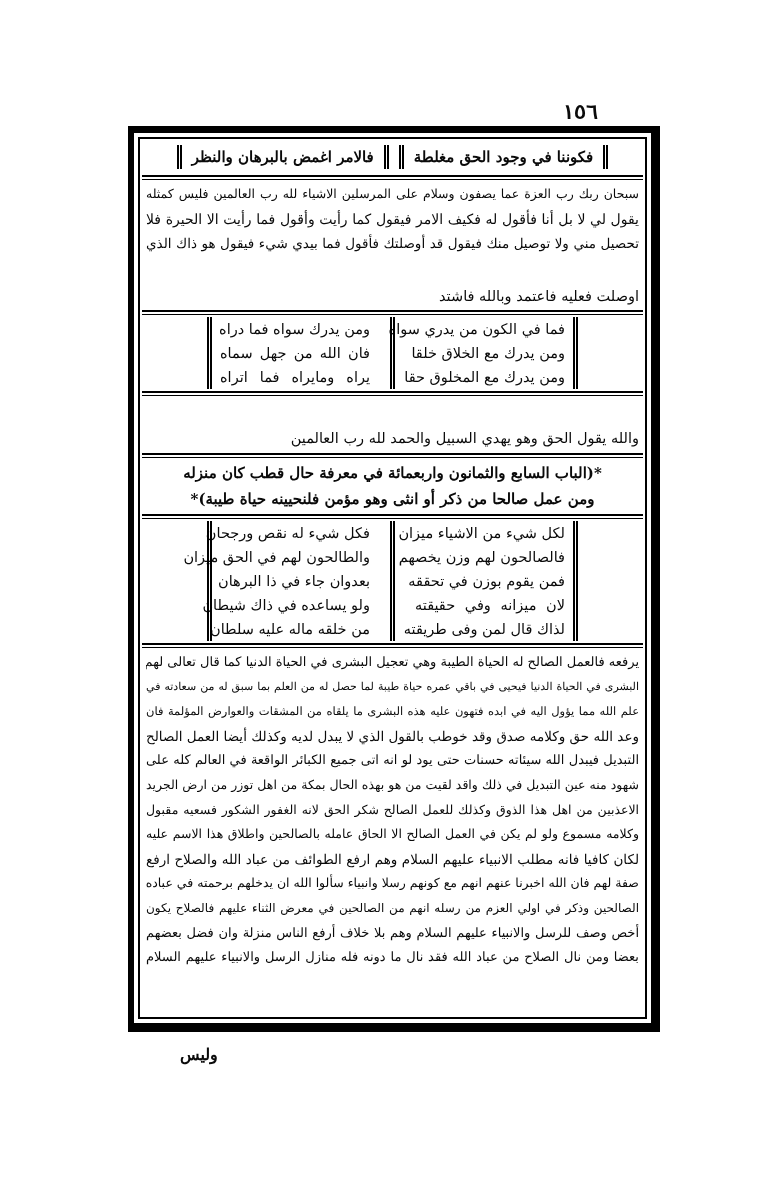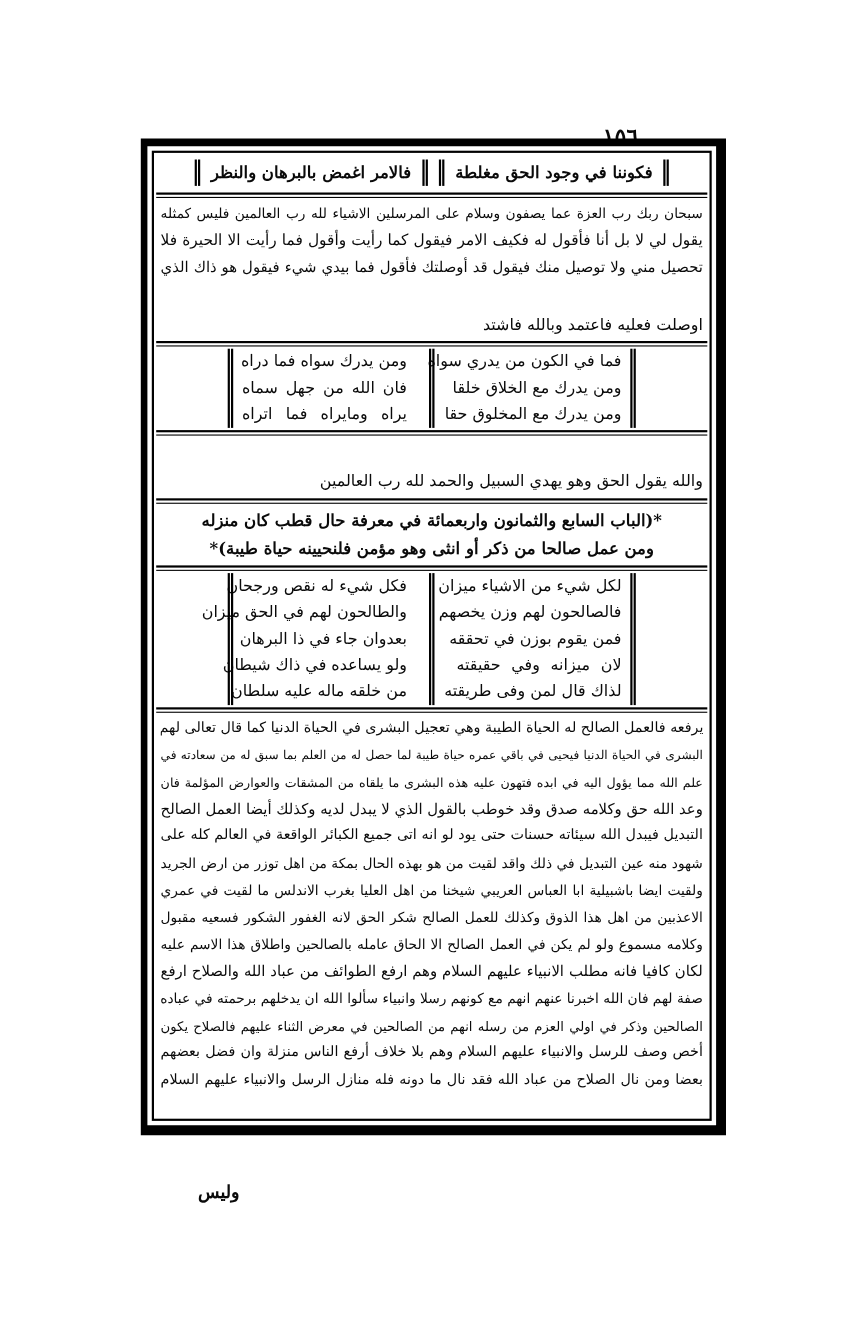--- a/index.html
+++ b/index.html
@@ -2,23 +2,22 @@
 <html><head>
   <meta charset="utf-8">
   <style>
     html, body { margin: 0; padding: 0; background: #ffffff; }
     body {
       width: 776px; height: 1200px; position: relative; overflow: hidden;
       font-family: "DejaVu Serif", serif; color: #0a0a0a;
     }
     .page-number {
       position: absolute; top: 100px; left: 548px; width: 50px;
-      font-size: 20px; font-weight: bold; text-align: left;
-      font-family: Liberation Sans, sans-serif;
-      margin-top: 12px;
+      font-size: 20px; font-weight: bold; text-align: right;
+      font-family: Liberation Mono, monospace;
     }
     .frame {
       position: absolute; left: 128px; top: 126px; width: 532px; height: 906px;
       border-top: 7px solid #000; border-left: 6px solid #000;
       border-right: 9px solid #000; border-bottom: 9px solid #000;
       box-sizing: border-box;
     }
     .frame-inner {
       position: absolute; left: 4px; top: 4px; right: 4px; bottom: 4px;
       border: 2px solid #000; box-sizing: border-box;
@@ -52,21 +51,21 @@
       width: 5px; border-left: 2px solid #000; border-right: 2px solid #000; box-sizing: border-box;
       margin: 0 12px;
     }
     .poem .side-sep {
       width: 5px; border-left: 2px solid #000; border-right: 2px solid #000; box-sizing: border-box;
     }
     .chapter {
       text-align: center; font-size: 15px; line-height: 26px; padding: 2px 0; font-weight: bold;
     }
     .catchword {
-      position: absolute; left: 180px; top: 1074px; font-size: 16px; font-weight: bold;
+      position: absolute; left: 180px; top: 1045px; font-size: 16px; font-weight: bold;
       direction: rtl;
     }
   </style>
 </head>
 <body>
 
 <div class="page-number">١٥٦</div>
 
 <div class="frame">
   <div class="frame-inner">
@@ -138,21 +137,20 @@
     </div>
     <div class="rule"></div>
 
     <div class="section prose">
       <span class="line" style="font-size: 13px;">يرفعه فالعمل الصالح له الحياة الطيبة وهي تعجيل البشرى في الحياة الدنيا كما قال تعالى لهم</span>
       <span class="line" style="font-size: 11px;">البشرى في الحياة الدنيا فيحيى في باقي عمره حياة طيبة لما حصل له من العلم بما سبق له من سعادته في</span>
       <span class="line" style="font-size: 11.5px;">علم الله مما يؤول اليه في ابده فتهون عليه هذه البشرى ما يلقاه من المشقات والعوارض المؤلمة فان</span>
       <span class="line" style="font-size: 13.5px;">وعد الله حق وكلامه صدق وقد خوطب بالقول الذي لا يبدل لديه وكذلك أيضا العمل الصالح</span>
       <span class="line" style="font-size: 13px;">التبديل فيبدل الله سيئاته حسنات حتى يود لو انه اتى جميع الكبائر الواقعة في العالم كله على</span>
       <span class="line" style="font-size: 12.5px;">شهود منه عين التبديل في ذلك واقد لقيت من هو بهذه الحال بمكة من اهل توزر من ارض الجريد</span>
-      <span class="line" style="font-size: 12.5px;">ولقيت ايضا باشبيلية ابا العباس العريبي شيخنا من اهل العليا بغرب الاندلس ما لقيت في عمري</span>
       <span class="line" style="font-size: 12.5px;">الاعذبين من اهل هذا الذوق وكذلك للعمل الصالح شكر الحق لانه الغفور الشكور فسعيه مقبول</span>
       <span class="line" style="font-size: 12.5px;">وكلامه مسموع ولو لم يكن في العمل الصالح الا الحاق عامله بالصالحين واطلاق هذا الاسم عليه</span>
       <span class="line" style="font-size: 13.5px;">لكان كافيا فانه مطلب الانبياء عليهم السلام وهم ارفع الطوائف من عباد الله والصلاح ارفع</span>
       <span class="line" style="font-size: 12.5px;">صفة لهم فان الله اخبرنا عنهم انهم مع كونهم رسلا وانبياء سألوا الله ان يدخلهم برحمته في عباده</span>
       <span class="line" style="font-size: 12px;">الصالحين وذكر في اولي العزم من رسله انهم من الصالحين في معرض الثناء عليهم فالصلاح يكون</span>
       <span class="line" style="font-size: 13px;">أخص وصف للرسل والانبياء عليهم السلام وهم بلا خلاف أرفع الناس منزلة وان فضل بعضهم</span>
       <span class="line" style="font-size: 13px;">بعضا ومن نال الصلاح من عباد الله فقد نال ما دونه فله منازل الرسل والانبياء عليهم السلام</span>
     </div>
 
   </div>

